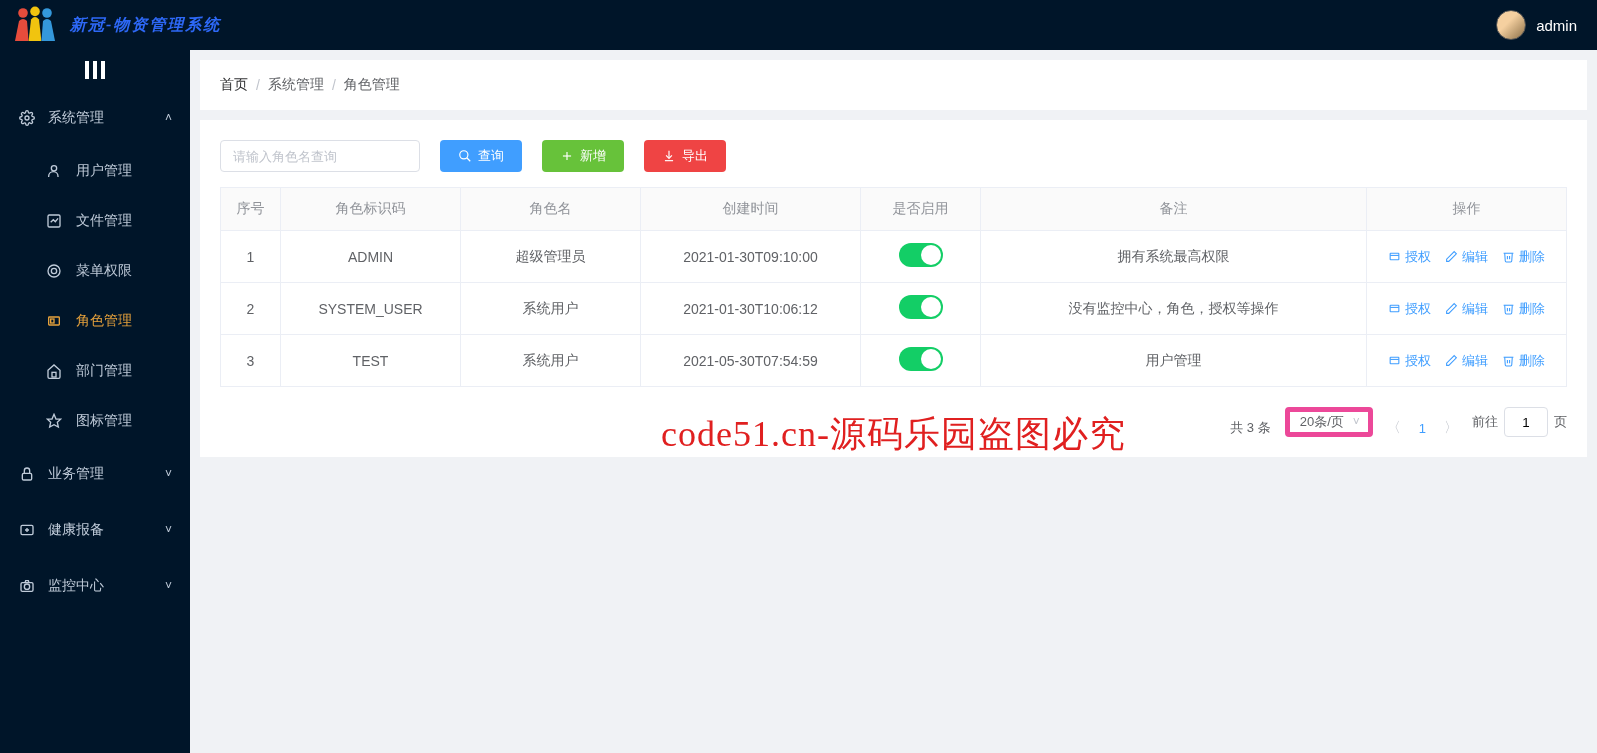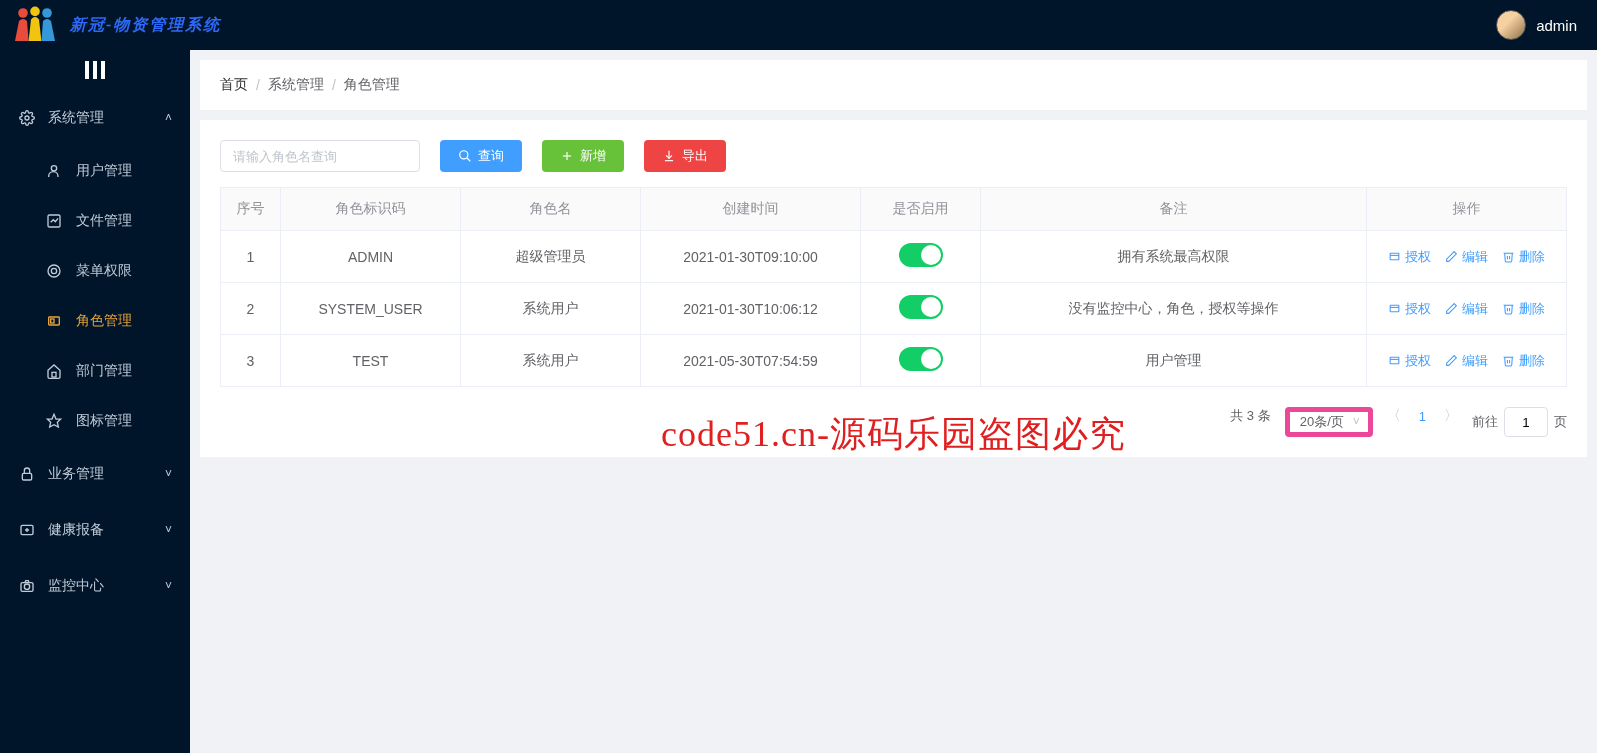--- a/index.html
+++ b/index.html
@@ -193,21 +193,21 @@
     }
     
     .action-links { display: flex; gap: 14px; justify-content: center; }
     .action-link { color: #409eff; cursor: pointer; display: inline-flex; align-items: center; gap: 4px; font-size: 13px; }
     .action-link svg { width: 13px; height: 13px; stroke: #409eff; }
     
     
     .pagination-area {
       display: flex;
       justify-content: flex-end;
-      align-items: flex-start;
+      align-items: flex-end;
       gap: 14px;
       margin-top: 20px;
       color: #606266;
       font-size: 13px;
     }
     .page-select {
       height: 30px;
       border: 5px solid #ec4899;
       border-radius: 4px;
       padding: 0 24px 0 10px;

